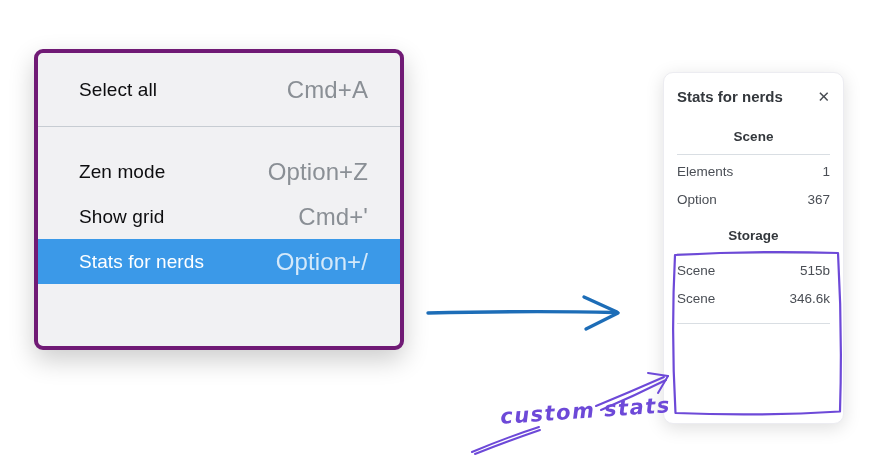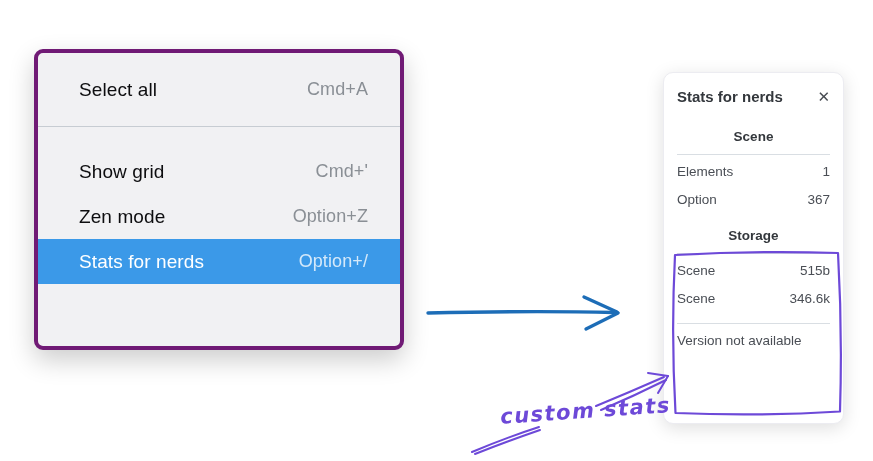--- a/index.html
+++ b/index.html
@@ -25,21 +25,21 @@
   .menu-sec1 { padding:14px 0; }
   .menu-sep  { border-top:1px solid #c7ccd2; }
   .menu-sec2 { padding:22px 0 22px; }
   .menu-item {
     height:45px;
     display:flex; align-items:center; justify-content:space-between;
     padding:0 32px 0 41px;
     font-size:19px; color:#0d0d0f;
     letter-spacing:0.1px;
   }
-  .mi-short { color:#8a8f95; font-size:18px; }
+  .mi-short { color:#8a8f95; font-size:24px; }
   .menu-item.hl { background:#3b99e8; color:#ffffff; }
   .menu-item.hl .mi-short { color:rgba(255,255,255,0.78); }
 
   
   .panel {
     position:absolute; left:663px; top:72px;
     width:181px; height:352px;
     box-sizing:border-box;
     background:#ffffff;
     border:1px solid #ececf1;
@@ -77,26 +77,26 @@
 <div class="menu">
   <div class="menu-sec1">
     <div class="menu-item">
       <span class="mi-label">Select all</span>
       <span class="mi-short">Cmd+A</span>
     </div>
   </div>
   <div class="menu-sep"></div>
   <div class="menu-sec2">
     <div class="menu-item">
+      <span class="mi-label">Zen mode</span>
+      <span class="mi-short">Option+Z</span>
+    </div>
+    <div class="menu-item">
       <span class="mi-label">Show grid</span>
       <span class="mi-short">Cmd+'</span>
-    </div>
-    <div class="menu-item">
-      <span class="mi-label">Zen mode</span>
-      <span class="mi-short">Option+Z</span>
     </div>
     <div class="menu-item hl">
       <span class="mi-label">Stats for nerds</span>
       <span class="mi-short">Option+/</span>
     </div>
   </div>
 </div>
 
 <div class="panel">
   <div class="panel-header">
@@ -125,21 +125,20 @@
       <span>515b</span>
     </div>
     <div class="prow">
       <span>Scene</span>
       <span>346.6k</span>
     </div>
   </div>
 
   <div>
     <hr class="sec-hr">
-    <div class="pnote">Version not available</div>
   </div>
 </div>
 
 <svg class="overlay" viewBox="0 0 873 461">
 
   <g stroke="#1d6db7" stroke-width="3.4" fill="none" stroke-linecap="round" stroke-linejoin="round">
     <path d="M 428 313 C 490 311.5 555 311 614 312.5"></path>
     <path d="M 584 297 L 617 312"></path>
     <path d="M 586 329 L 618 313"></path>
   </g>

